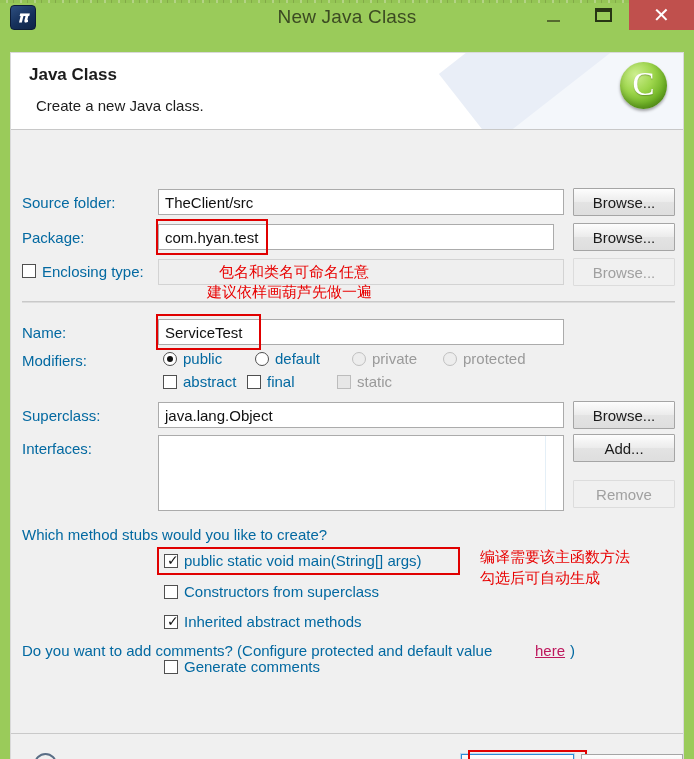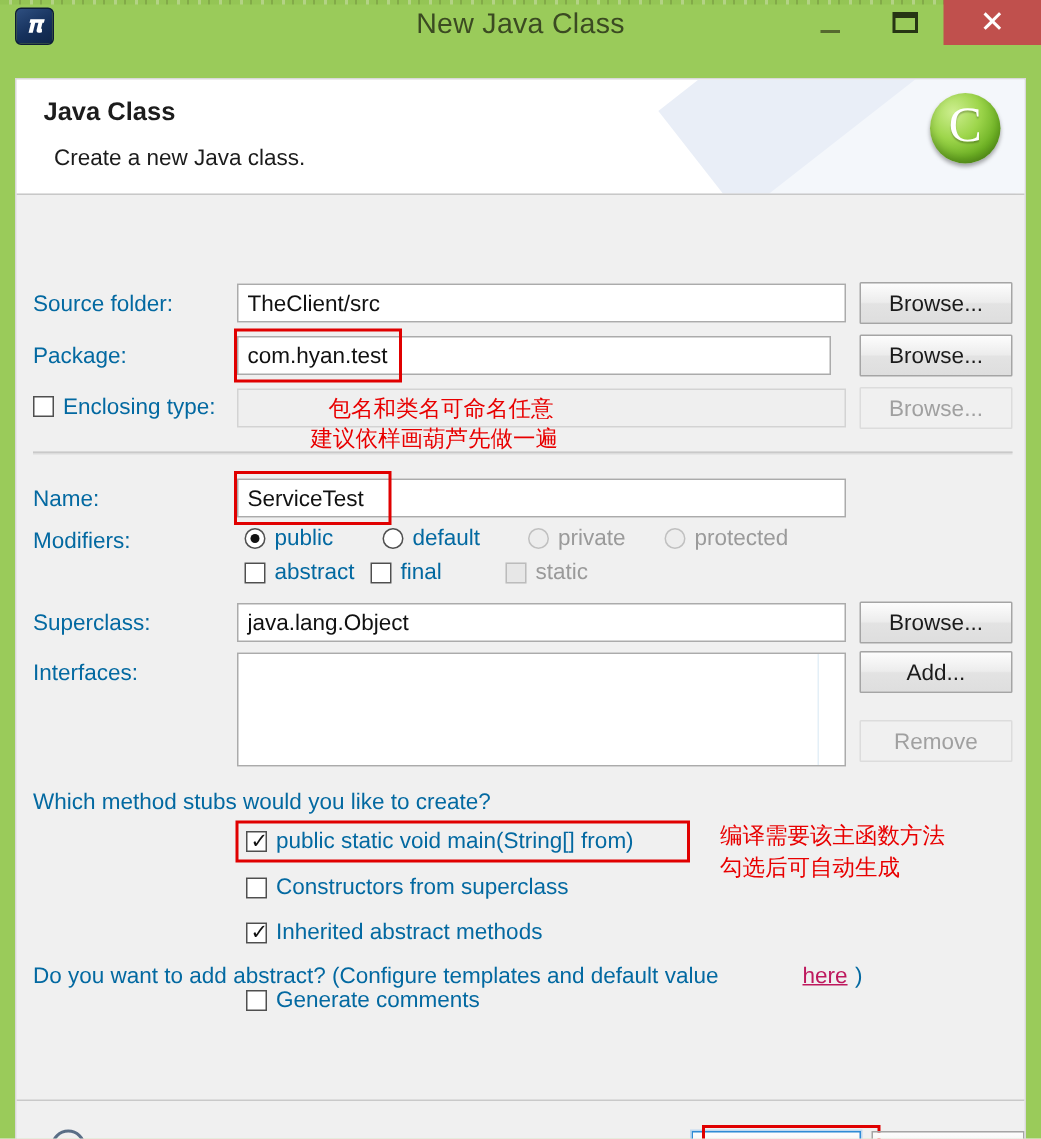--- a/index.html
+++ b/index.html
@@ -249,35 +249,35 @@
         <div class="divider"></div>
       </div>
       <div class="btn" style="left:562px;top:304px;width:102px;">Add...</div>
       <div class="btn dis" style="left:562px;top:350px;width:102px;">Remove</div>
 
       <div class="lbl" style="left:11px;top:396px;">Which method stubs would you like to create?</div>
 
       <div class="cb" style="left:153px;top:424px;">
           <span class="tick">✓</span>
         </div>
-      <div class="lbl" style="left:173px;top:422px;">public static void main(String[] from)</div>
+      <div class="lbl" style="left:173px;top:422px;">public static void main(String[] args)</div>
       <div class="redbox" style="left:146px;top:417px;width:303px;height:28px;"></div>
 
       <div class="cb" style="left:153px;top:455px;"></div>
       <div class="lbl" style="left:173px;top:453px;">Constructors from superclass</div>
 
       <div class="cb" style="left:153px;top:485px;">
           <span class="tick">✓</span>
         </div>
       <div class="lbl" style="left:173px;top:483px;">Inherited abstract methods</div>
 
       <div class="cn" style="left:469px;top:418px;">编译需要该主函数方法</div>
       <div class="cn" style="left:469px;top:439px;">勾选后可自动生成</div>
 
-      <div class="lbl" style="left:11px;top:512px;">Do you want to add abstract? (Configure templates and default value </div>
+      <div class="lbl" style="left:11px;top:512px;">Do you want to add comments? (Configure protected and default value </div>
       <div class="link" style="left:524px;top:512px;">here</div>
       <div class="lbl" style="left:559px;top:512px;">)</div>
 
       <div class="cb" style="left:153px;top:530px;"></div>
       <div class="lbl" style="left:173px;top:528px;">Generate comments</div>
     </div>
 
     <div class="footer-rule"></div>
     <div class="footer"></div>
     <div class="help">?</div>

